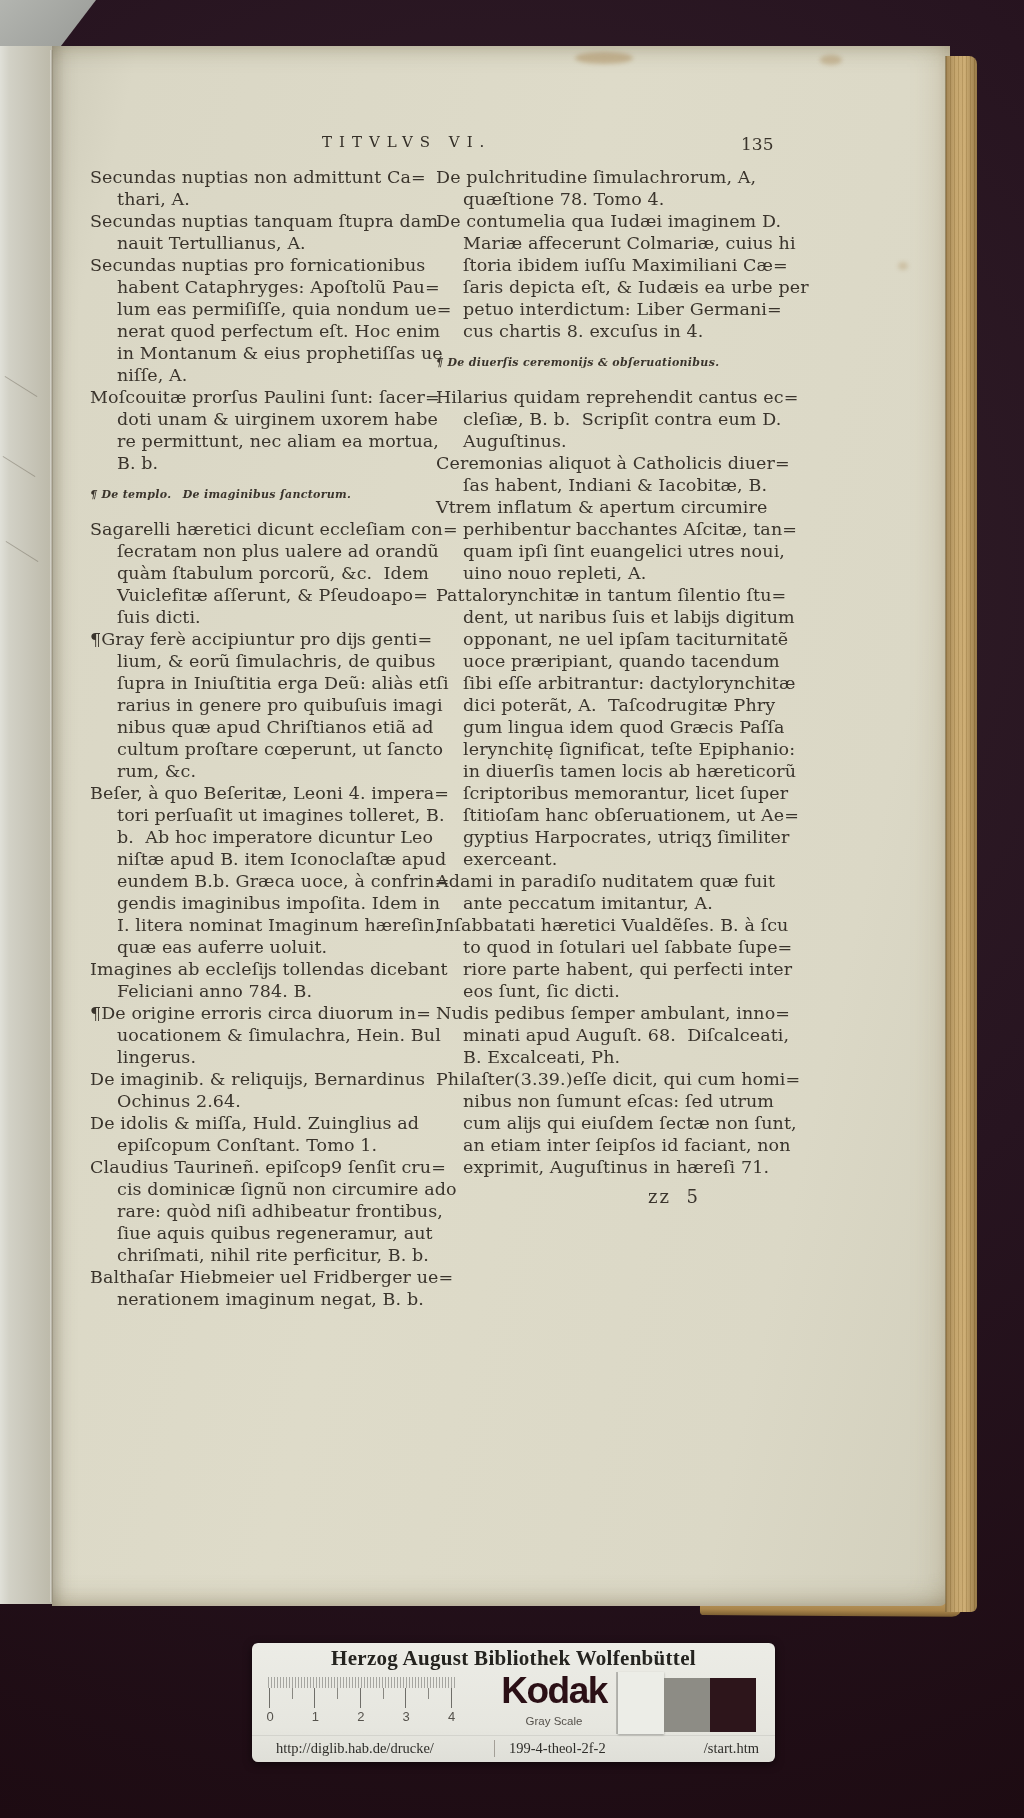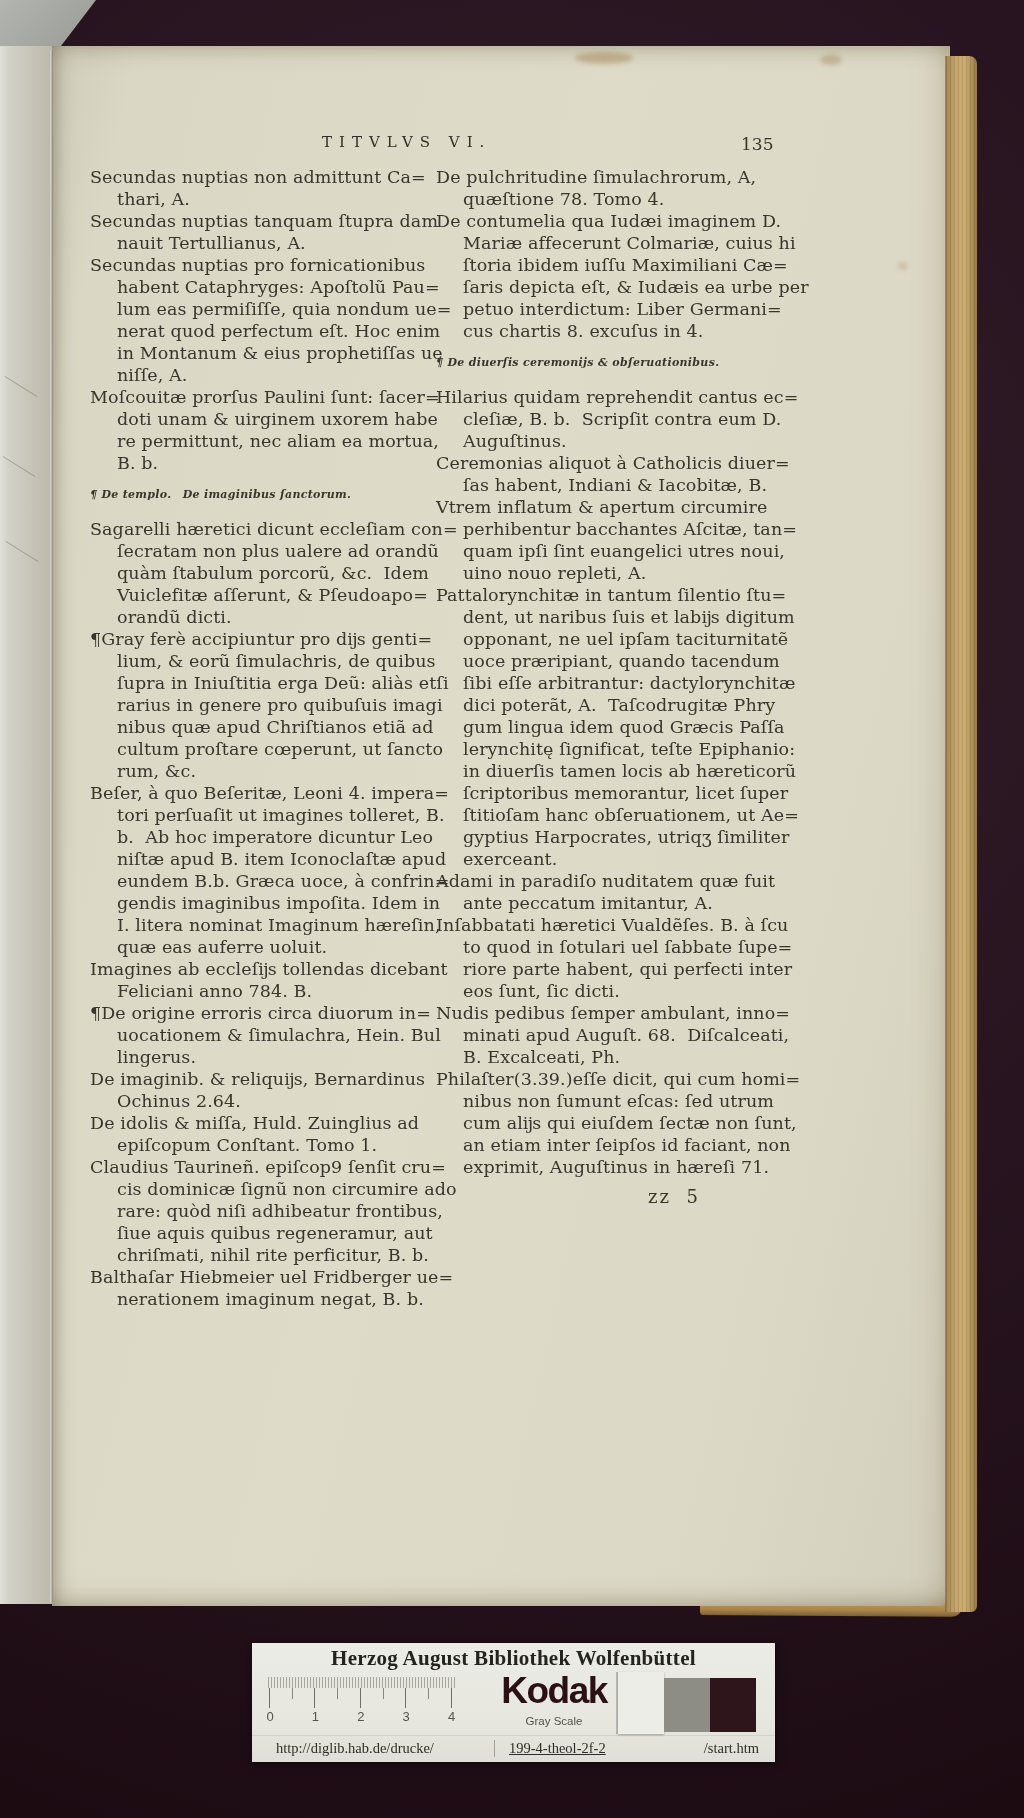--- a/index.html
+++ b/index.html
@@ -57,21 +57,21 @@
   .col-left{left:90px;width:346px;}
   .col-right{left:436px;width:360px;}
   .line{white-space:pre;}
   .line.indent{padding-left:27px;}
   .col-heading{margin:10px 0 12px;text-align:left;font-style:italic;font-size:11px;letter-spacing:.3px;white-space:pre;font-weight:bold;}
   .sig{margin-top:8px;padding-left:212px;font-size:18px;letter-spacing:2px;white-space:pre;}
   
   .card{
     position:absolute;left:252px;top:1643px;width:523px;height:119px;z-index:7;
     background:linear-gradient(180deg,#ecece6 0%,#e6e6df 70%,#dfdfd8 100%);
-    border-radius:0;box-shadow:0 2px 8px rgba(0,0,0,.55);
+    border-radius:6px;box-shadow:0 2px 8px rgba(0,0,0,.55);
     font-family:"Liberation Serif","DejaVu Serif",serif;color:#24231f;
   }
   .card-title{position:absolute;left:0;right:0;top:3px;text-align:center;font-size:21px;font-weight:bold;letter-spacing:.3px;}
   .ruler{position:absolute;left:16px;top:34px;width:192px;height:50px;}
   .ruler .comb{position:absolute;left:0;top:0;width:189px;height:11px;
     background:repeating-linear-gradient(90deg,#8f8f8a 0 1px,transparent 1px 3px);opacity:.75;}
   .ruler .tick{position:absolute;top:11px;width:1px;background:#6f6e69;}
   .ruler .tick.major{height:20px;}
   .ruler .tick.minor{height:11px;opacity:.8;}
   .ruler .num{position:absolute;top:32px;width:14px;text-align:center;
@@ -80,21 +80,21 @@
     font-family:"Liberation Sans","DejaVu Sans",sans-serif;font-weight:bold;
     font-size:37px;letter-spacing:-1.5px;color:#2b1016;}
   .grayscale-label{position:absolute;left:238px;top:72px;width:128px;text-align:center;
     font-family:"Liberation Sans","DejaVu Sans",sans-serif;font-size:11.5px;color:#55514b;}
   .patches{position:absolute;left:366px;top:33px;display:flex;align-items:flex-start;}
   .patch{width:46px;height:54px;}
   .patch.raised{height:62px;margin-top:-4px;box-shadow:-2px 0 0 rgba(150,150,145,.6),0 1px 2px rgba(0,0,0,.3);}
   .card-bottom{position:absolute;left:0;right:0;top:92px;height:27px;border-top:1px solid rgba(0,0,0,.07);font-size:14.5px;color:#2e2d29;padding-left:36px;}
   .url-prefix{position:absolute;left:24px;top:4px;}
   .card-divider{position:absolute;left:242px;top:4px;width:1px;height:17px;background:#a39f97;}
-  .shelfmark{position:absolute;left:257px;top:4px;text-decoration:underline;}
+  .shelfmark{position:absolute;left:257px;top:4px;}
   .url-suffix{position:absolute;right:16px;top:4px;}
 </style>
 </head>
 <body>
 
 <div class="wedge"></div>
 <div class="stack-left">
   <div class="scratch" style="left:2px;top:340px;"></div>
   <div class="scratch" style="left:0;top:420px;"></div>
   <div class="scratch" style="left:3px;top:505px;"></div>
@@ -122,21 +122,21 @@
     <div class="line indent">niſſe, A.</div>
     <div class="line">Moſcouitæ prorſus Paulini ſunt: ſacer=</div>
     <div class="line indent">doti unam &amp; uirginem uxorem habe</div>
     <div class="line indent">re permittunt, nec aliam ea mortua,</div>
     <div class="line indent">B. b.</div>
     <div class="col-heading">¶ De templo. De imaginibus ſanctorum.</div>
     <div class="line">Sagarelli hæretici dicunt eccleſiam con=</div>
     <div class="line indent">ſecratam non plus ualere ad orandũ</div>
     <div class="line indent">quàm ſtabulum porcorũ, &amp;c.  Idem</div>
     <div class="line indent">Vuiclefitæ aſſerunt, &amp; Pſeudoapo=</div>
-    <div class="line indent">orandũ dicti.</div>
+    <div class="line indent">ſuis dicti.</div>
     <div class="line">¶Gray ferè accipiuntur pro dĳs genti=</div>
     <div class="line indent">lium, &amp; eorũ ſimulachris, de quibus</div>
     <div class="line indent">ſupra in Iniuſtitia erga Deũ: aliàs etſi</div>
     <div class="line indent">rarius in genere pro quibuſuis imagi</div>
     <div class="line indent">nibus quæ apud Chriſtianos etiã ad</div>
     <div class="line indent">cultum proſtare cœperunt, ut ſancto</div>
     <div class="line indent">rum, &amp;c.</div>
     <div class="line">Beſer, à quo Beſeritæ, Leoni 4. impera=</div>
     <div class="line indent">tori perſuaſit ut imagines tolleret, B.</div>
     <div class="line indent">b.  Ab hoc imperatore dicuntur Leo</div>

